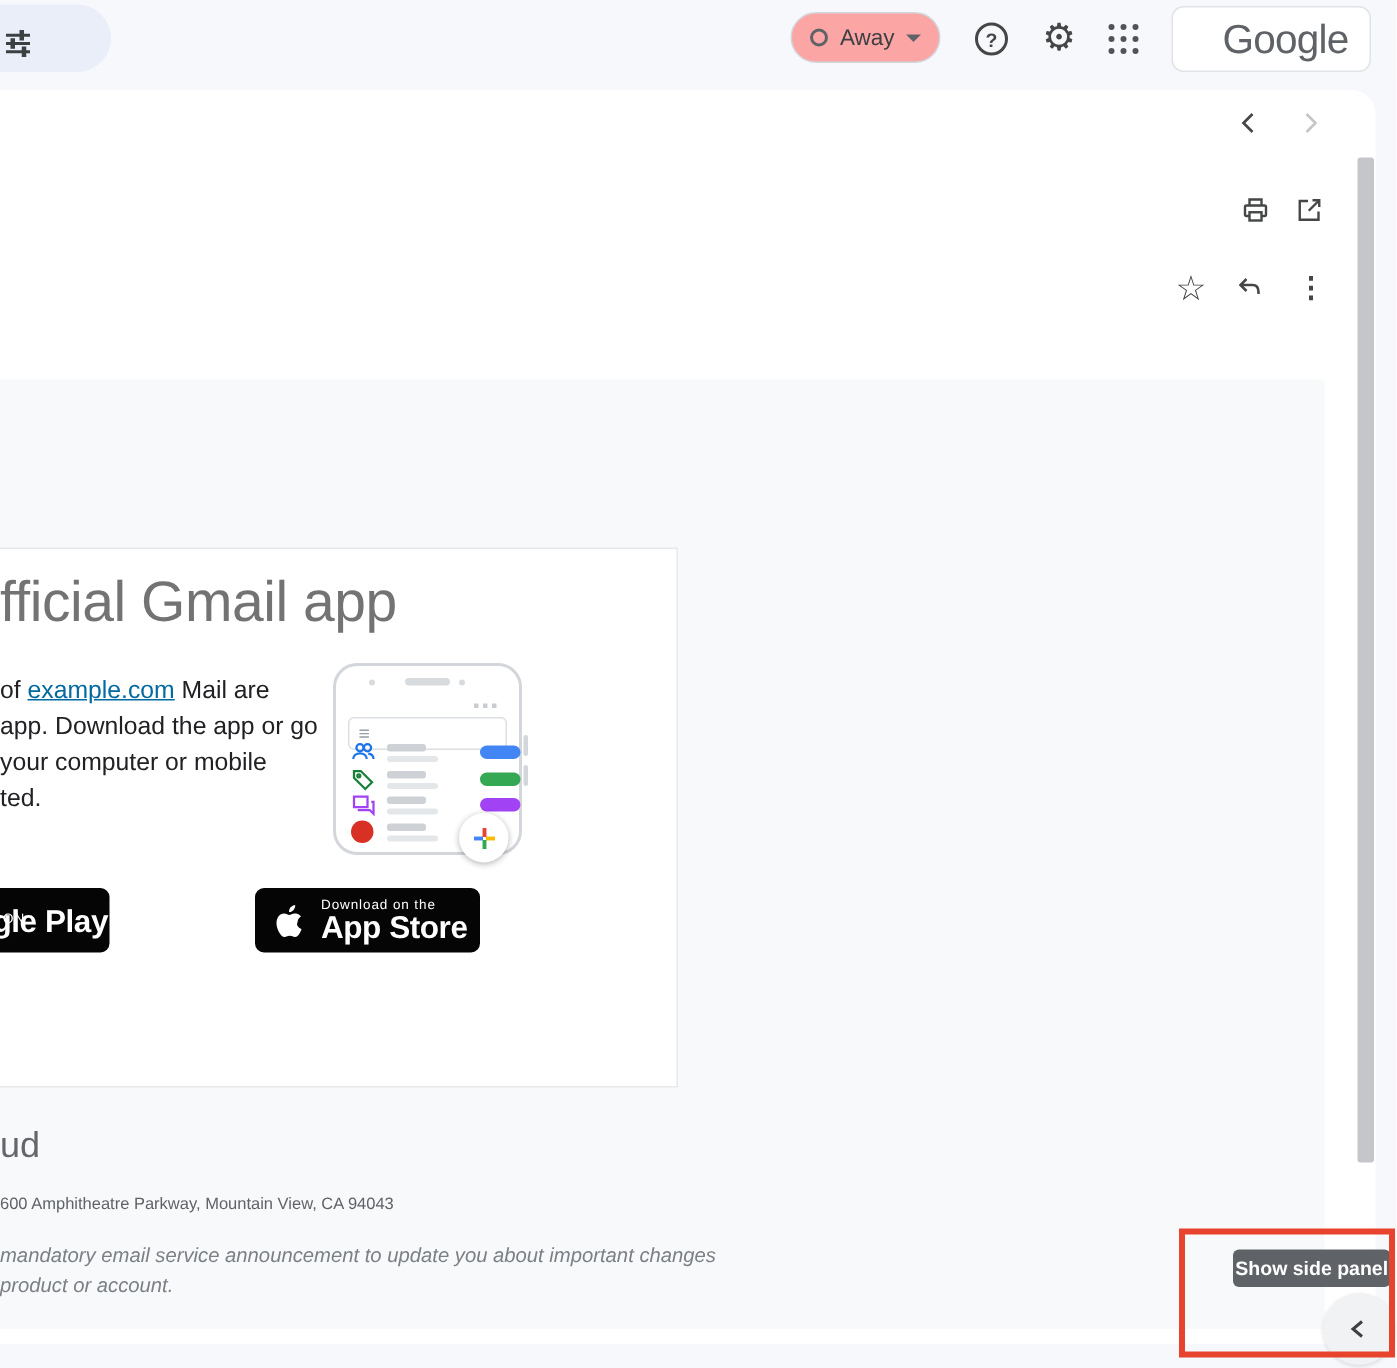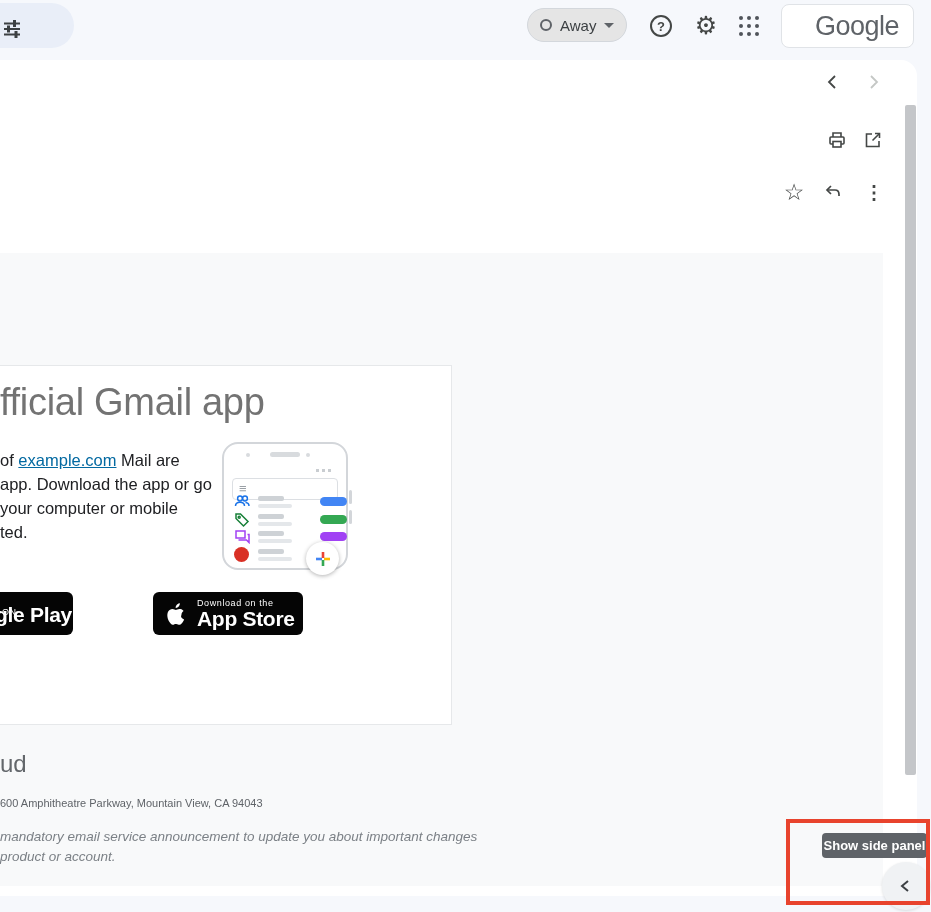--- a/index.html
+++ b/index.html
@@ -6,21 +6,21 @@
   .page{position:relative;width:931px;height:912px;overflow:hidden;
         font-family:"Liberation Sans",sans-serif;background:#f6f8fc;}
 
   
   .topbar{position:absolute;left:0;top:0;width:931px;height:52px;background:#f6f8fc;}
   .search-chip{position:absolute;left:-30px;top:3px;width:104px;height:45px;
                background:#e9eef8;border-radius:24px;}
   .tune-wrap{position:absolute;left:31px;top:15px;width:22px;height:22px;}
   .status-pill{position:absolute;left:527px;top:8px;height:34px;padding:0 12px 0 12px;
                border:1px solid #d3d7dc;border-radius:18px;display:flex;align-items:center;
-               gap:8px;background:#e5e5e5;box-sizing:border-box;}
+               gap:8px;background:#fca5a5;box-sizing:border-box;}
   .presence-circle{width:12px;height:12px;border:2px solid #5f6368;border-radius:50%;box-sizing:border-box;}
   .status-label{font-size:15px;color:#3c4043;}
   .caret-down{width:0;height:0;border-left:5px solid transparent;border-right:5px solid transparent;
               border-top:5px solid #5f6368;}
   .help-btn{position:absolute;left:650px;top:15px;width:22px;height:22px;border:2px solid #444746;
             border-radius:50%;box-sizing:border-box;display:flex;align-items:center;justify-content:center;
             font-size:13px;font-weight:bold;color:#444746;}
   .gear-btn{position:absolute;left:692px;top:11px;width:28px;height:28px;font-size:25px;color:#444746;
             display:flex;align-items:center;justify-content:center;}
   .apps-btn{position:absolute;left:739px;top:16px;display:grid;grid-template-columns:repeat(3,4px);gap:4px;}
@@ -64,21 +64,21 @@
   .p-pill{position:absolute;left:86px;top:3px;width:27px;height:9px;border-radius:5px;}
   .red-dot{position:absolute;left:0;top:0;width:15px;height:15px;border-radius:50%;background:#d93025;}
   .fab{position:absolute;left:84px;top:100px;width:33px;height:33px;border-radius:50%;background:#fff;
        box-shadow:0 1px 4px rgba(0,0,0,.3);display:flex;align-items:center;justify-content:center;}
   .side-key{position:absolute;right:-4px;width:3px;height:14px;background:#d3d6da;border-radius:2px;}
   .p-shadow{position:absolute;left:0;top:124px;width:134px;height:8px;border-radius:50%;background:#e9ebed;z-index:-1;}
 
   
   .badge{position:absolute;top:592px;height:43px;background:#050505;border-radius:6px;color:#fff;box-sizing:border-box;}
   .badge-play{left:-82px;width:155px;}
-  .badge-as{left:153px;width:150px;}
+  .badge-as{left:170px;width:150px;}
   .b-top{position:absolute;font-size:9px;letter-spacing:0.6px;color:#fff;white-space:nowrap;}
   .b-main{position:absolute;font-size:21px;font-weight:600;color:#fff;white-space:nowrap;letter-spacing:-0.3px;}
 
   
   .footer-brand{position:absolute;left:0;top:750px;font-size:24px;color:#63676b;}
   .footer-address{position:absolute;left:0;top:797px;font-size:11px;color:#5f6368;white-space:nowrap;}
   .footer-italic{position:absolute;left:0;font-size:13.5px;font-style:italic;color:#7b8086;white-space:nowrap;}
 
   
   .tooltip{position:absolute;left:822px;top:833px;width:105px;height:25px;background:#5f6368;border-radius:4px;

